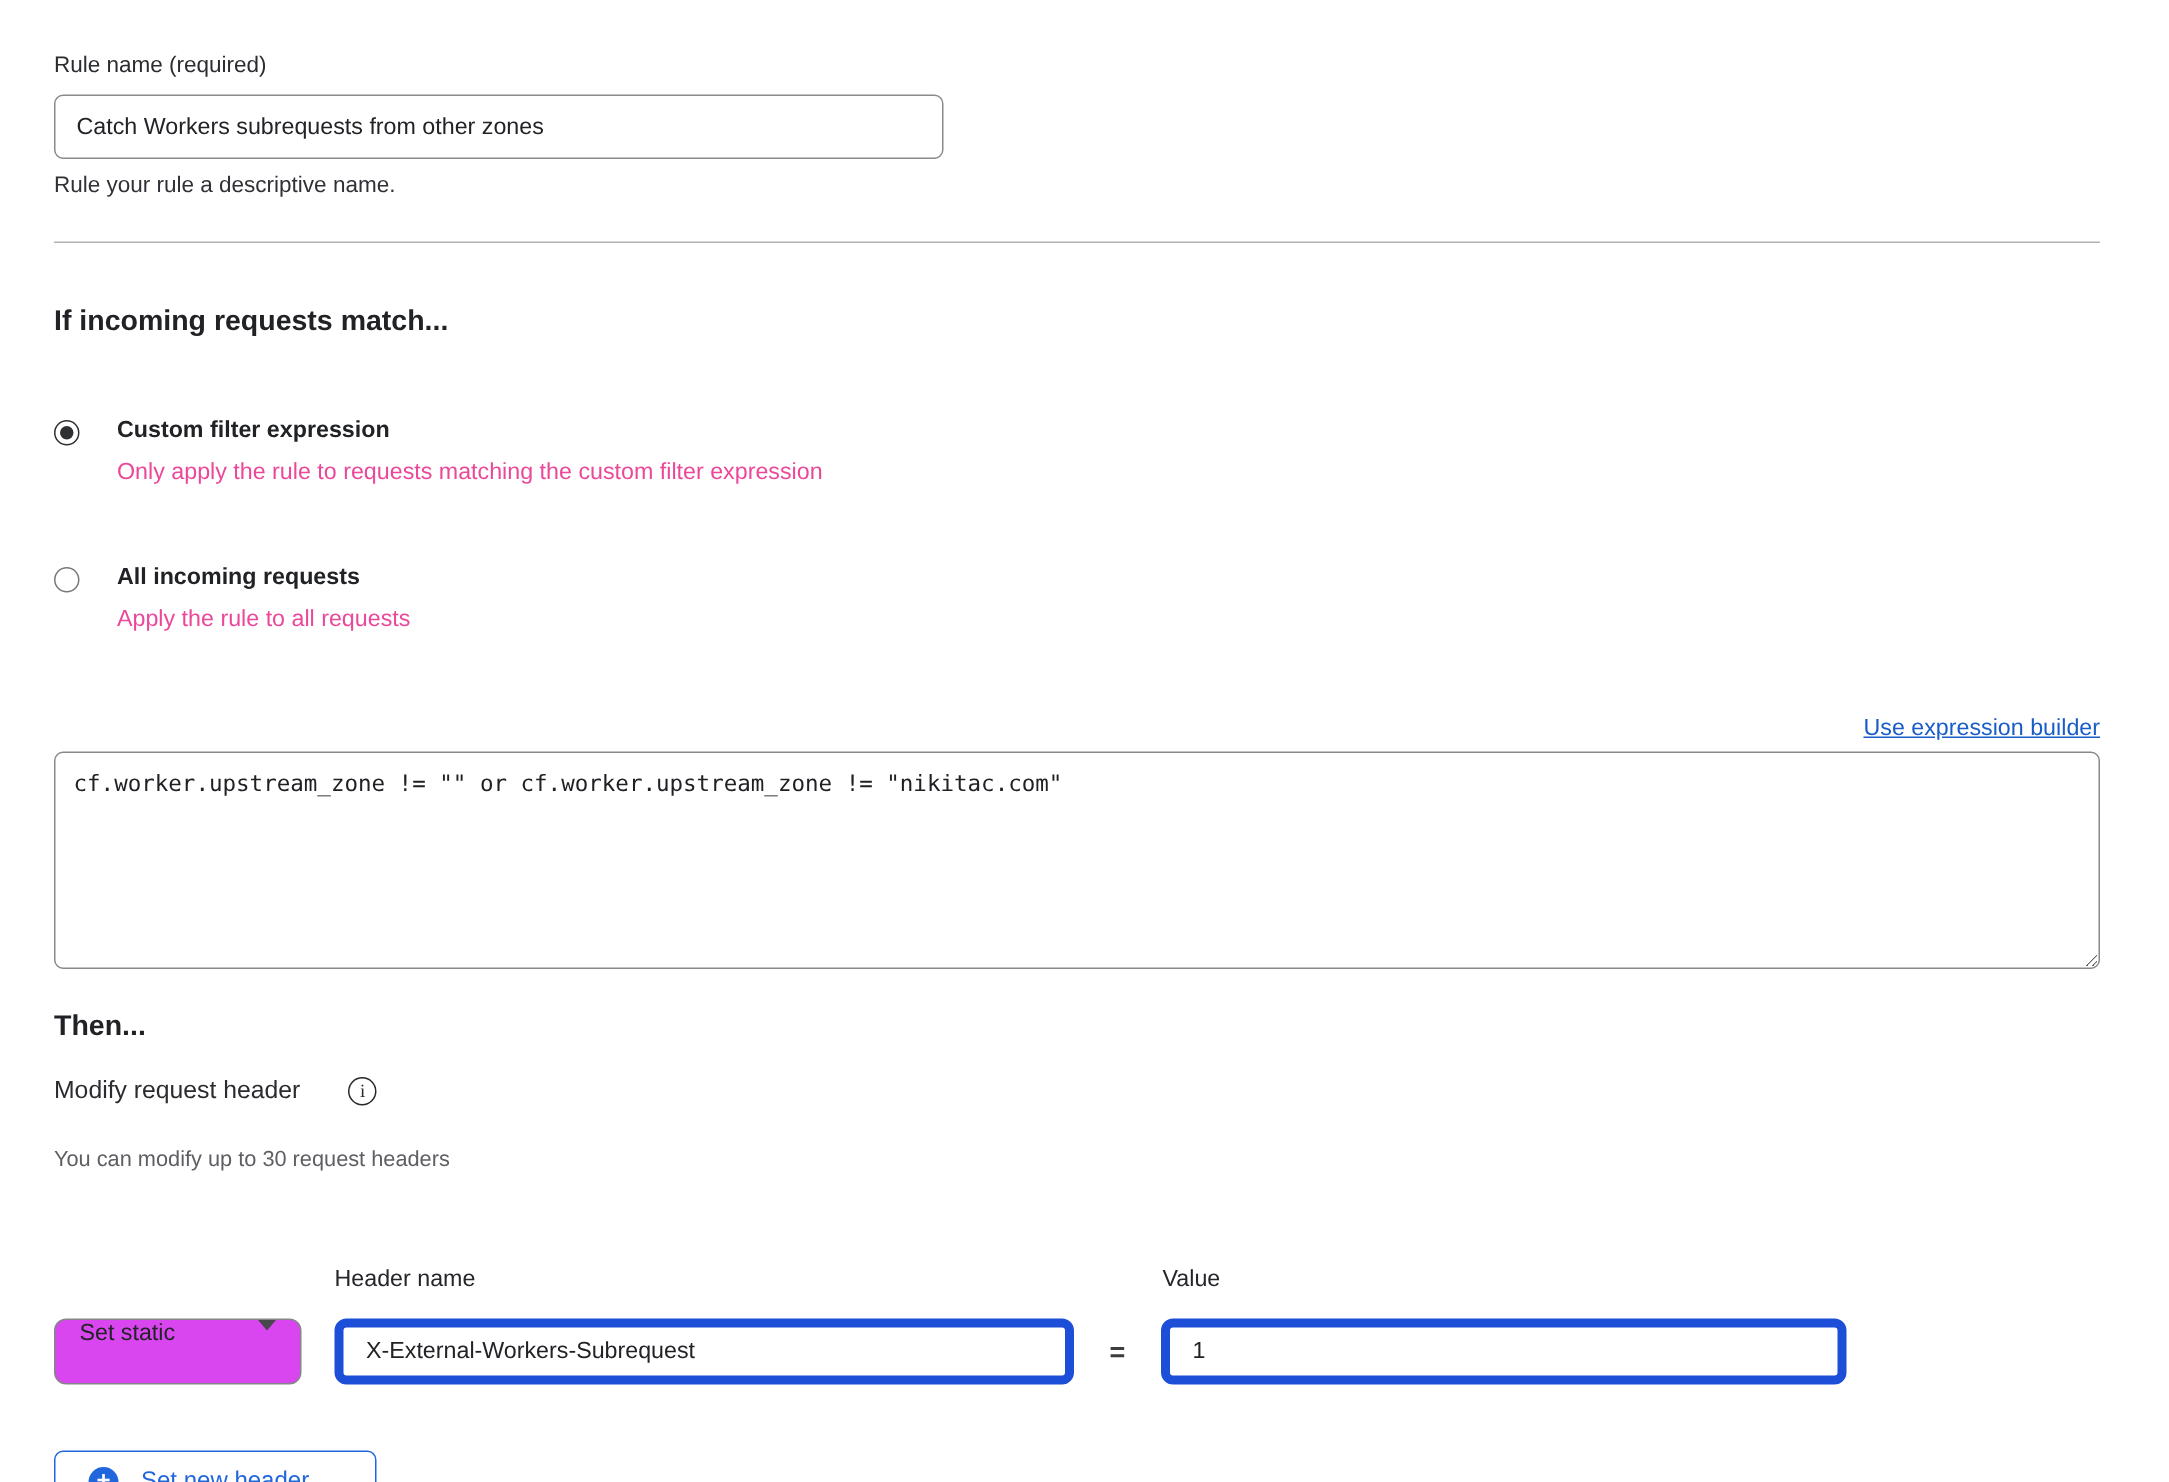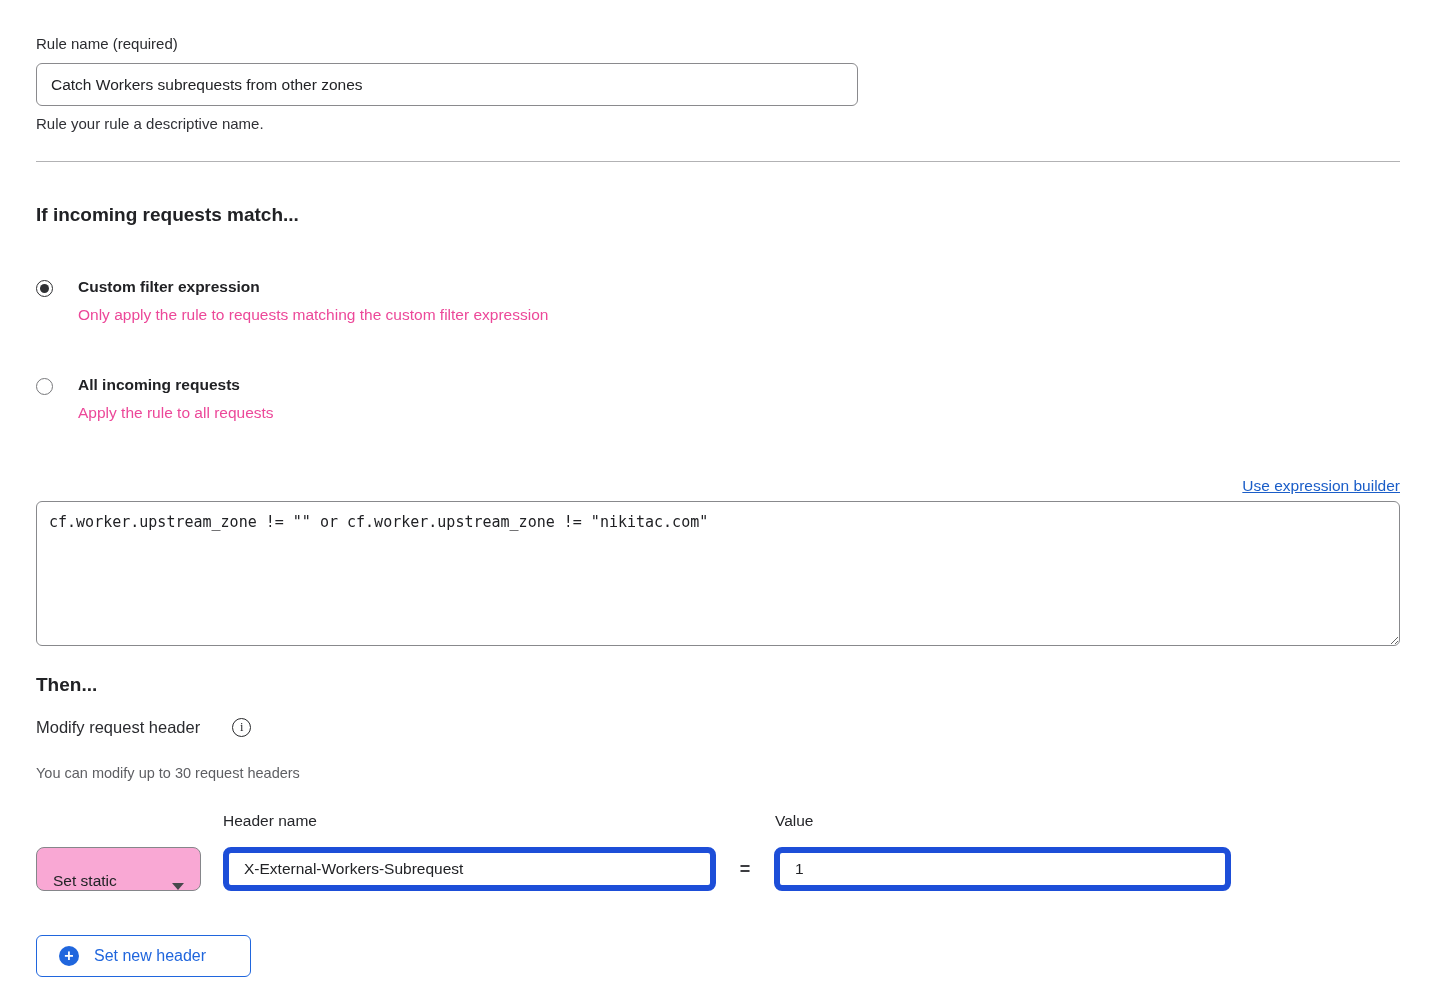--- a/index.html
+++ b/index.html
@@ -9,21 +9,21 @@
     background: #ffffff;
     font-family: "Liberation Sans", sans-serif;
     color: #222326;
     overflow: hidden;
   }
   .container { margin-left: 36px; width: 1364px; }
 
   
   .field-label { margin-top: 34px; font-size: 15px; line-height: 19px; color: #2b2c30; }
   .rule-input {
-    display: block; margin-top: 10px; width: 822px; height: 43px;
+    display: block; margin-top: 10px; width: 593px; height: 43px;
     border: 1px solid #8a8a8d; border-radius: 6px;
     padding: 0 14px; font-family: "Liberation Sans", sans-serif;
     font-size: 15.5px; color: #222326; outline: none; background: #fff;
   }
   .helper-dark { margin-top: 9px; font-size: 15px; color: #303136; line-height: 18px; }
 
   hr.divider { margin: 28px 0 0 0; border: none; border-top: 1px solid #b2b2b4; }
 
   
   h2.section-heading { margin: 42px 0 0 0; font-size: 19px; font-weight: 700; color: #212225; line-height: 22px; }
@@ -59,27 +59,27 @@
   .info-icon {
     margin-left: 12px; width: 19px; height: 19px; flex: none;
     border: 1.4px solid #27282b; border-radius: 50%;
     display: flex; align-items: center; justify-content: center;
     font-family: "Liberation Serif", serif; font-size: 12.5px;
     color: #27282b; cursor: pointer; line-height: 1;
   }
   .helper-gray { margin-top: 28px; font-size: 14.5px; color: #5e5f63; line-height: 17px; }
 
   .col-labels { margin-top: 30px; padding-left: 187px; font-size: 15.5px; color: #25262a; line-height: 18px; }
-  .col-label-header { display: inline-block; width: 552px; }
+  .col-label-header { display: inline-block; width: 552px; margin-top: 32px; }
 
   .controls-row { margin-top: 17px; display: flex; align-items: center; }
   .op-select {
     width: 165px; height: 44px;
-    border: 1px solid #85868a; border-radius: 8px; background: #f9a8d4;
-    display: flex; align-items: flex-end; justify-content: space-between;
+    border: 1px solid #85868a; border-radius: 8px; background: #d946ef;
+    display: flex; align-items: flex-start; justify-content: space-between;
     padding: 0 16px; cursor: pointer;
   }
   .op-select-value { font-size: 15.5px; color: #222326; }
   .chevron-down {
     width: 0; height: 0;
     border-left: 6px solid transparent; border-right: 6px solid transparent;
     border-top: 7px solid #47484c;
   }
   .text-input {
     height: 44px; border: 6px solid #1d4ed8; border-radius: 8px;

